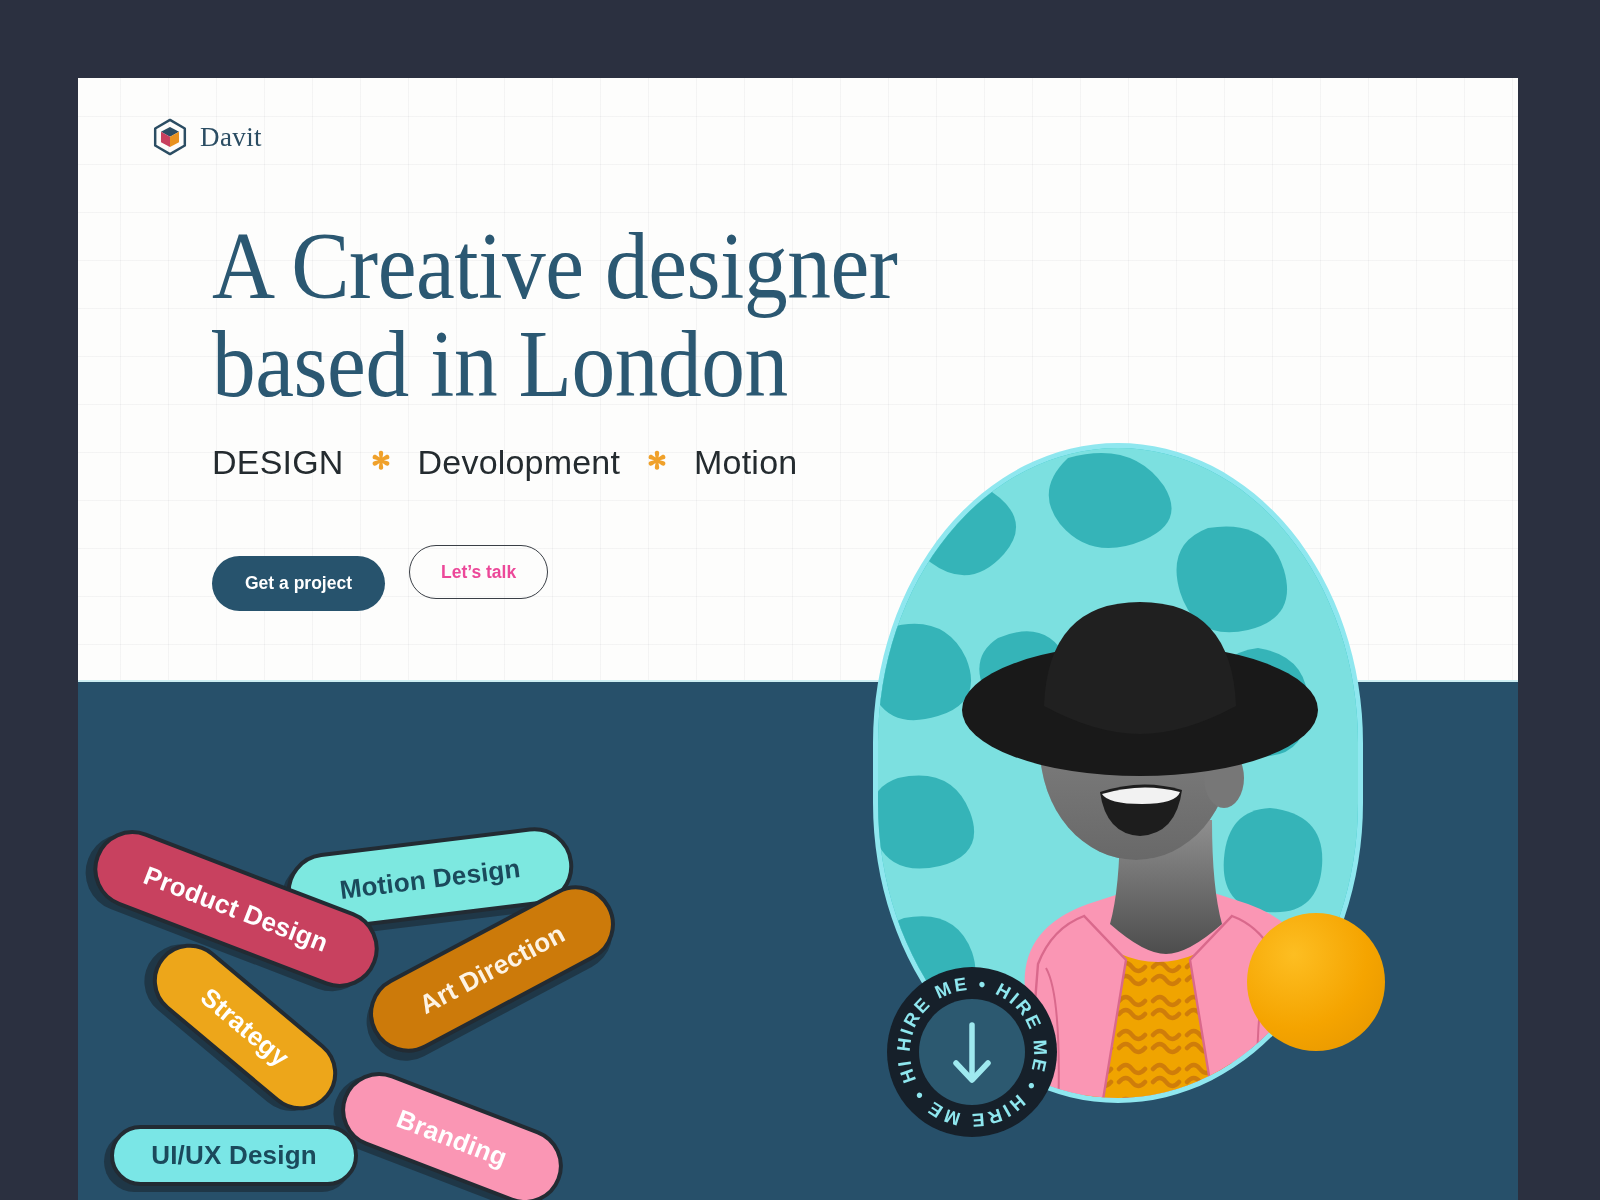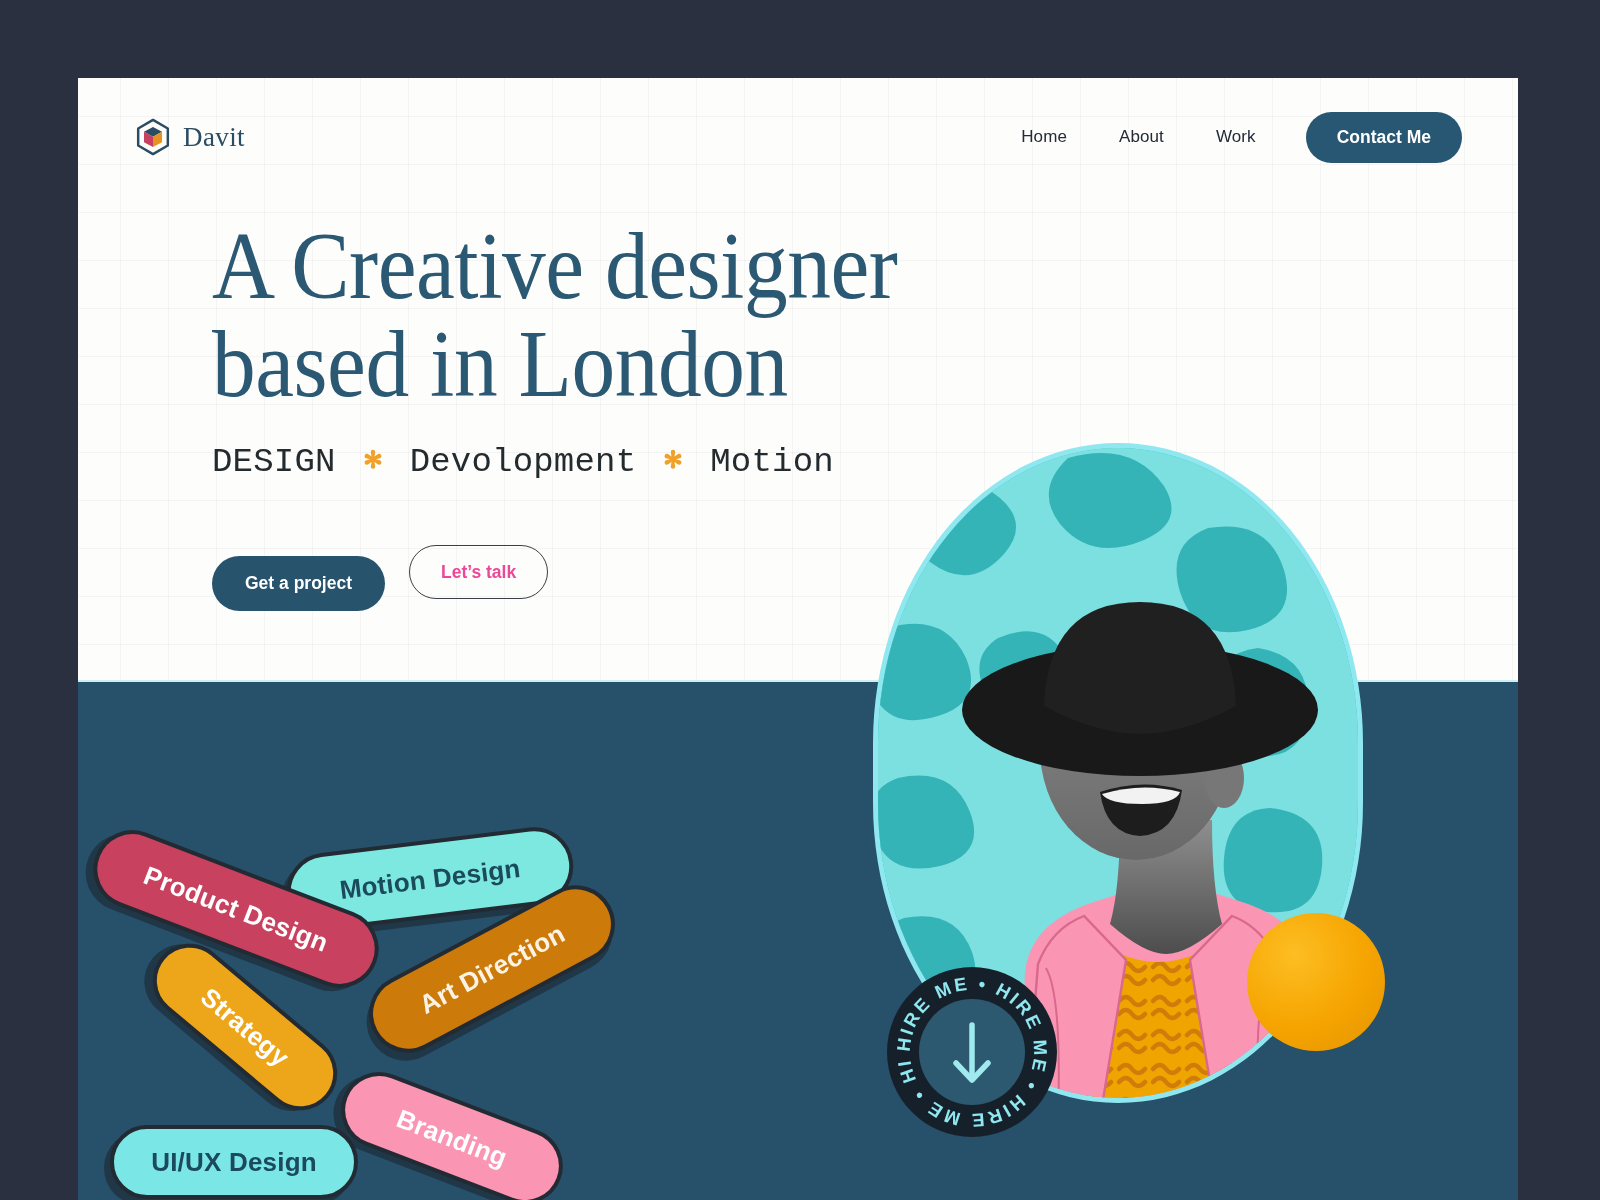--- a/index.html
+++ b/index.html
@@ -33,21 +33,21 @@
 
   
   #hero-teal {
     position:absolute; left:0; top:602px; width:1440px; height:520px;
     background:#27506a;
     border-top:2px solid #cdeef2;
   }
 
   
   #header {
-    position:absolute; left:0; top:0; width:1440px; height:118px;
+    position:absolute; left:17px; top:0; width:1440px; height:118px;
     display:flex; align-items:center; justify-content:space-between;
     padding:0 56px 0 56px;
   }
 
   .brand { display:flex; align-items:center; gap:11px; }
   .brand-mark { width:38px; height:38px; display:block; }
   .brand-name {
     font-family:"Liberation Serif", serif;
     font-size:27px; color:#2b4d63; letter-spacing:.4px;
   }
@@ -74,21 +74,21 @@
     color:#2b5872; font-weight:400;
     letter-spacing:-0.5px;
     transform:scaleX(.92); transform-origin:left center;
   }
   #headline .hl-line { display:block; white-space:nowrap; }
 
   
   #services {
     position:absolute; left:134px; top:365px;
     display:flex; align-items:center; gap:0;
-    font-family:Liberation Mono, monospace;
+    font-family:Liberation Sans, sans-serif;
     color:#242b2f;
   }
   .svc { font-size:34px; letter-spacing:.2px; white-space:nowrap; }
   .svc-sep { margin:0 22px; display:inline-block; line-height:0; }
 
   
   #hero-buttons {
     position:absolute; left:134px; top:455px;
     display:flex; align-items:center; gap:24px;
   }
@@ -162,26 +162,20 @@
           <svg viewBox="0 0 40 40" width="38" height="38" aria-hidden="true">
             <polygon points="20,2 35.6,11 35.6,29 20,38 4.4,29 4.4,11" fill="none" stroke="#2b4d63" stroke-width="2.6" stroke-linejoin="round"></polygon>
             <polygon points="20,9.5 29.5,14.6 20,19.8 10.5,14.6" fill="#2b4d63"></polygon>
             <polygon points="10.5,14.6 20,19.8 20,30.6 10.5,25.4" fill="#c8405f"></polygon>
             <polygon points="20,19.8 29.5,14.6 29.5,25.4 20,30.6" fill="#e8921f"></polygon>
           </svg>
         </span>
         <span class="brand-name">Davit</span>
       </div>
 
-      <nav class="nav">
-        <span class="nav-link">Home</span>
-        <span class="nav-link">About</span>
-        <span class="nav-link">Work</span>
-        <button class="nav-cta">Contact Me</button>
-      </nav>
     </div>
 
     <h1 id="headline">
       <span class="hl-line">A Creative designer</span>
       <span class="hl-line">based in London</span>
     </h1>
 
     <div id="services">
       <span class="svc">DESIGN</span>
       <span class="svc-sep">
@@ -212,21 +206,21 @@
         </div>
         <div class="pill" style="left: 280px; top: 250px; width: 268px; height: 78px; background: rgb(204, 122, 10); color: rgb(253, 243, 228); font-size: 26px; transform: rotate(-28deg);">
           <span>Art Direction</span>
         </div>
         <div class="pill" style="left: 58px; top: 310px; width: 218px; height: 74px; background: rgb(237, 166, 26); color: rgb(255, 255, 255); font-size: 26px; transform: rotate(40deg);">
           <span>Strategy</span>
         </div>
         <div class="pill" style="left: 258px; top: 420px; width: 232px; height: 76px; background: rgb(250, 150, 180); color: rgb(255, 255, 255); font-size: 26px; transform: rotate(21deg);">
           <span>Branding</span>
         </div>
-        <div class="pill" style="left: 32px; top: 445px; width: 248px; height: 74px; background: rgb(122, 230, 230); color: rgb(27, 74, 92); font-size: 26px; transform: rotate(0deg);">
+        <div class="pill" style="left: 32px; top: 445px; width: 248px; height: 61px; background: rgb(122, 230, 230); color: rgb(27, 74, 92); font-size: 26px; transform: rotate(0deg);">
           <span>UI/UX Design</span>
         </div>
       </div>
 
     <div id="portrait-wrap">
 
       <div id="arch">
         <svg viewBox="0 0 480 650" preserveAspectRatio="xMidYMid slice" aria-hidden="true">
           <defs>
             <clipPath id="archClip">

